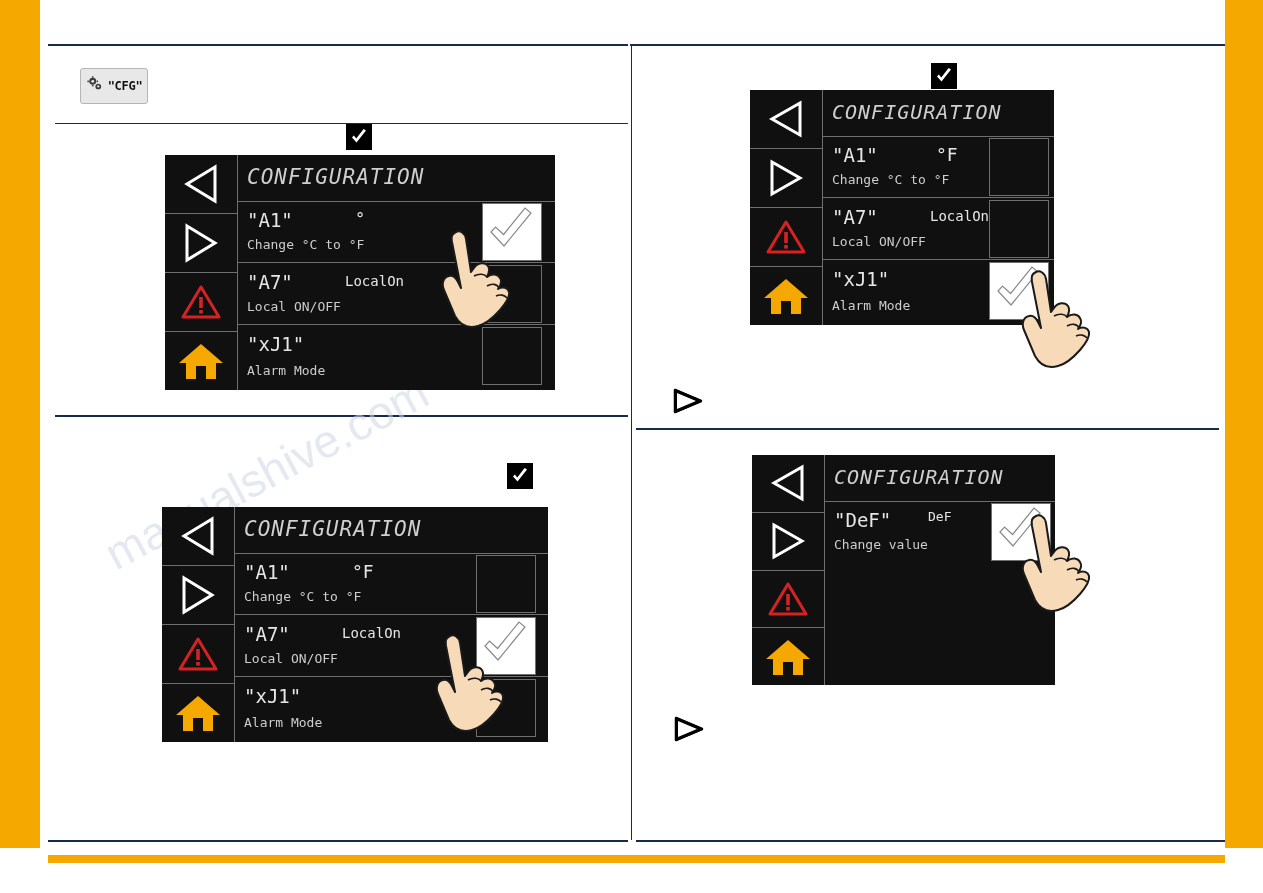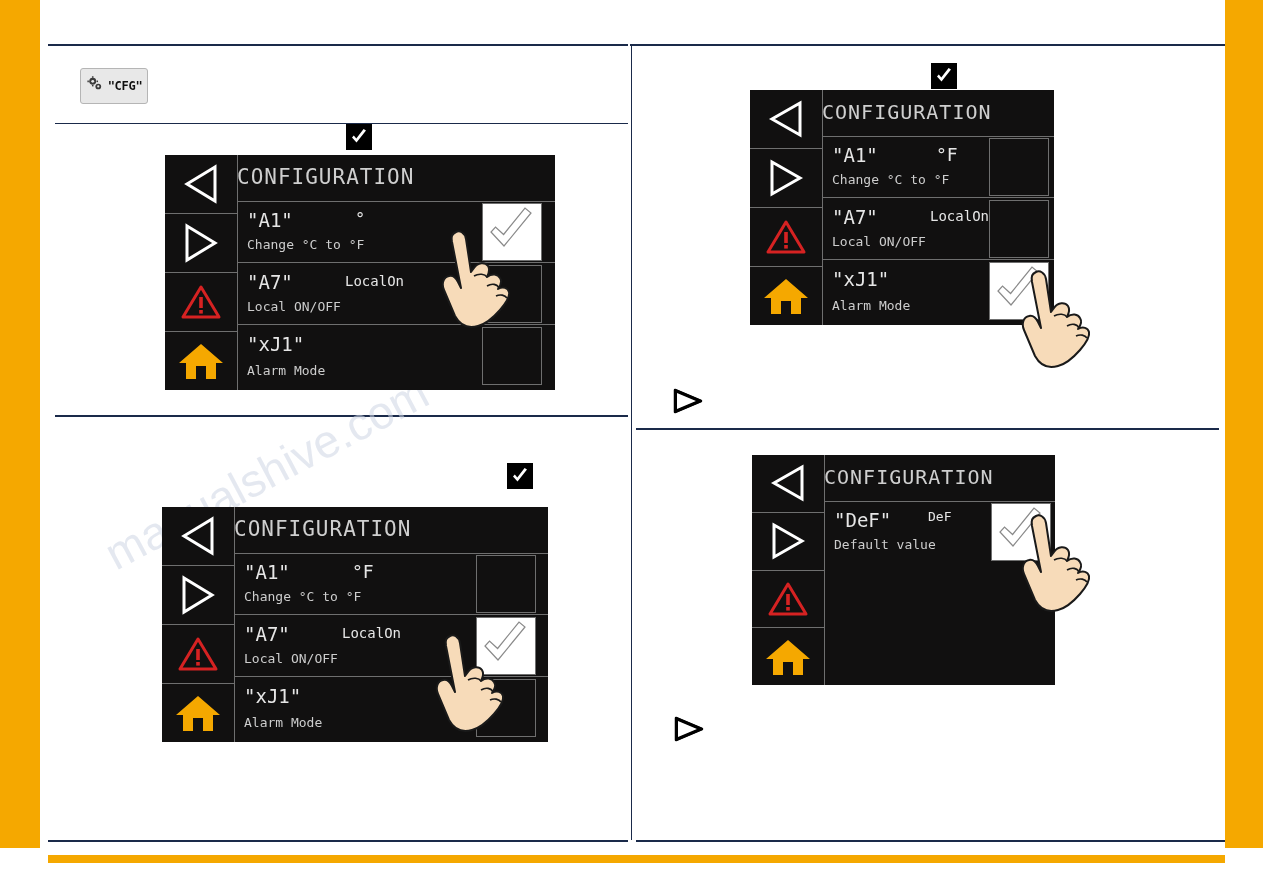--- a/index.html
+++ b/index.html
@@ -46,21 +46,21 @@
   .sb-cell{flex:1;border-bottom:1px solid #6f6f6f;display:flex;align-items:center;justify-content:center;position:relative;}
   .sb-cell:last-child{border-bottom:none;}
   .sb-sep{position:absolute;left:72px;top:0;bottom:0;width:1px;background:#6f6f6f;}
 
   .title{
     position:absolute;left:72px;right:0;top:0;height:44px;
     display:flex;align-items:center;
     font-family:"DejaVu Sans Mono", monospace;color:#cfcfcf;
     letter-spacing:1px;
   }
-  .title span{padding-left:0;}
+  .title span{padding-left:10px;font-style:italic;}
   .title-underline{position:absolute;left:72px;right:0;background:#6f6f6f;height:1px;}
 
   .row{position:absolute;left:72px;right:0;}
   .row .rowline{position:absolute;left:0;right:0;bottom:0;height:1px;background:#6f6f6f;}
   .row .code{
     font-family:"DejaVu Sans Mono", monospace;color:#e6e6e6;
     position:absolute;
   }
   .row .val{
     font-family:"DejaVu Sans Mono", monospace;color:#e6e6e6;position:absolute;
@@ -389,21 +389,21 @@
     <div class="sb-sep"></div>
 
     <div class="title" style="font-size:20px;">
       <span>CONFIGURATION</span>
     </div>
     <div class="title-underline" style="top:46px;"></div>
 
     <div class="row" style="top:46px;height:62px;">
       <div class="code" style="left:10px;top:8px;font-size:19px;">"DeF"</div>
       <div class="val" style="left:104px;top:8px;font-size:13px;">DeF</div>
-      <div class="desc" style="left:10px;top:36px;font-size:13px;">Default value</div>
+      <div class="desc" style="left:10px;top:36px;font-size:13px;">Change value</div>
       <div class="rowbox white" style="left:167px;top:2px;width:58px;height:56px;">
         <svg width="52" height="50" viewBox="0 0 52 50" style="position:absolute;left:2px;top:2px;">
             <path d="M6 26 L19 40 L46 7 L40 2 L18.6 28.5 L10.5 21 Z" fill="#ffffff" stroke="#8a8a8a" stroke-width="1.2"></path>
           </svg>
       </div>
     </div>
   </div>
 
   <div class="hand" style="left:1018px;top:512px;">
     <svg width="90" height="110" viewBox="0 0 90 110">

